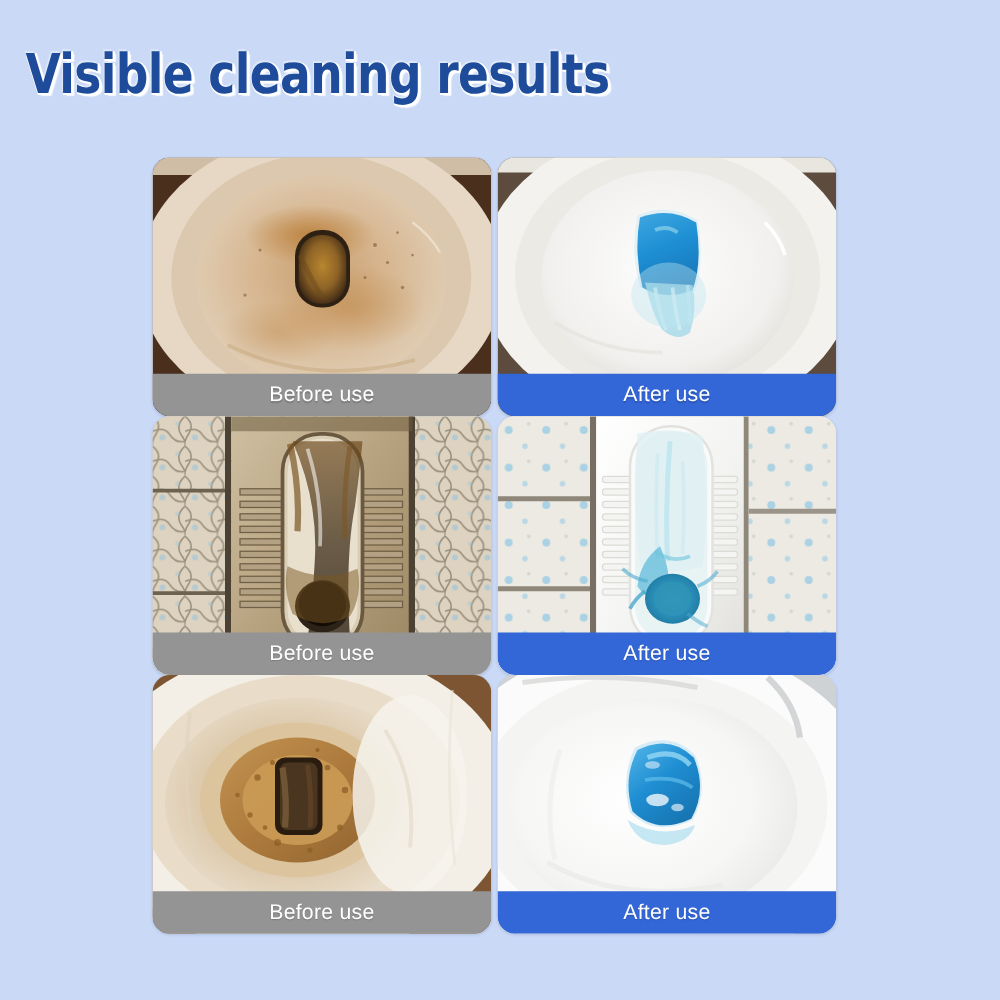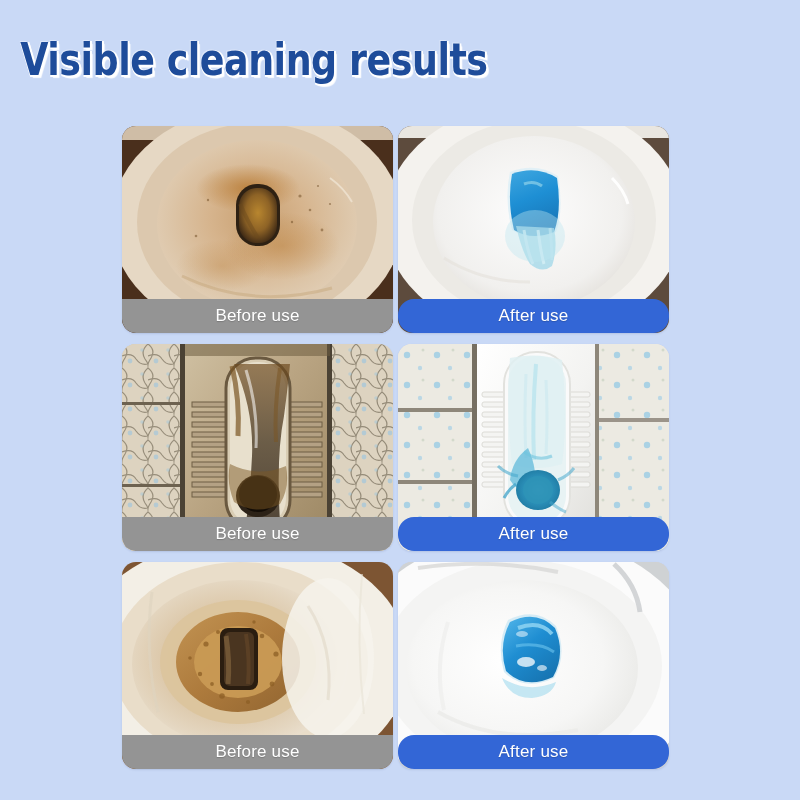--- a/index.html
+++ b/index.html
@@ -38,21 +38,20 @@
   }
 
   
   #grid {
     position: absolute;
     left: 122px;
     top: 126px;
     width: 556px;
     display: flex;
     flex-direction: column;
-    gap: 11px;
   }
   .row {
     display: flex;
     gap: 5px;
   }
   .card {
     width: 271px;
     height: 207px;
     border-radius: 14px;
     overflow: hidden;
@@ -77,21 +76,21 @@
     justify-content: center;
     color: #ffffff;
     font-size: 17px;
     font-weight: 400;
     letter-spacing: 0.2px;
     text-shadow: 0 1px 1px rgba(0,0,0,0.18);
     border-bottom-left-radius: 14px;
     border-bottom-right-radius: 14px;
   }
   .label-bar.before { background: #949494; }
-  .label-bar.after  { background: #3366d6; border-radius: 16px; }
+  .label-bar.after  { background: #3366d6; }
 </style>
 </head>
 <body>
 
 <div id="title-wrap">
   <h1 id="page-title">Visible cleaning results</h1>
 </div>
 
 <div id="grid">
 

